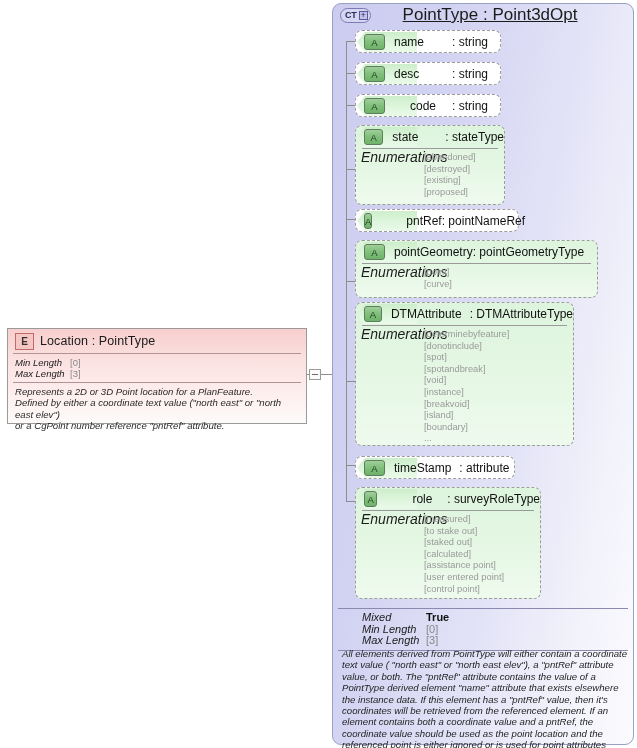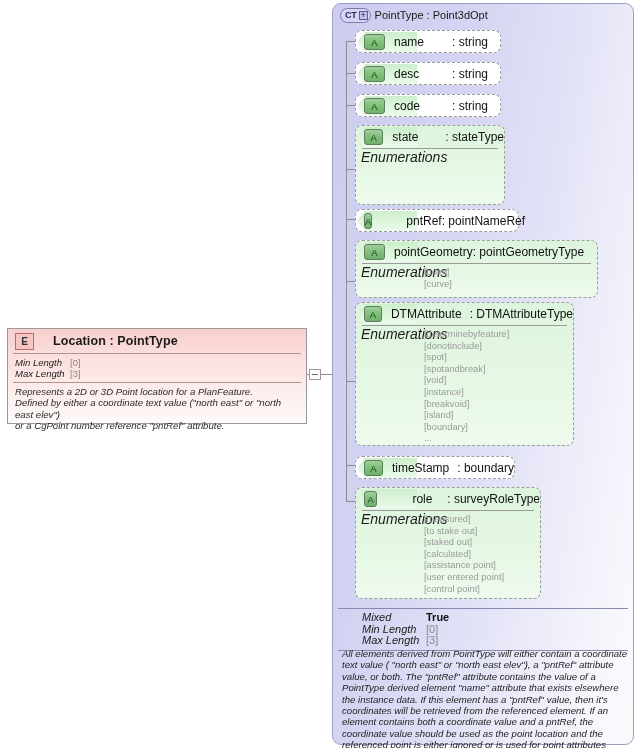--- a/index.html
+++ b/index.html
@@ -15,21 +15,21 @@
     position:absolute;left:7px;top:328px;width:300px;height:96px;
     background:linear-gradient(to bottom,#f7cfce 0%,#fbe2e1 35%,#fdf1f0 75%,#fefafa 100%);
     border:1px solid #9a9a9a;box-sizing:border-box;
   }
   .loc-head{height:24px;display:flex;align-items:center;padding-left:7px;}
   .icon-e{
     width:19px;height:17px;border:1px solid #c06b6b;background:#f5c6c4;
     display:flex;align-items:center;justify-content:center;
     font-size:10px;font-weight:bold;color:#333;box-sizing:border-box;
   }
-  .loc-title{margin-left:19px;font-size:12.5px;color:#1b1b1b;letter-spacing:.1px;font-weight:bold;}
+  .loc-title{margin-left:6px;font-size:12.5px;color:#1b1b1b;letter-spacing:.1px;}
   .hr-thin{height:1px;background:#b09494;margin:0 5px;}
   .loc-facets{padding:3px 0 3px 7px;}
   .facet-row{display:flex;font-size:9.5px;line-height:11px;}
   .facet-key{font-style:italic;width:55px;color:#1b1b1b;}
   .facet-val{color:#8a8a8a;}
   .loc-doc{padding:3px 6px 0 7px;font-style:italic;font-size:9.6px;line-height:11.3px;color:#2a2a2a;}
 
   
   .conn-line{position:absolute;background:#8d8d8d;}
   .minusbox{
@@ -39,32 +39,32 @@
   .minusbox:after{
     content:"";position:absolute;left:2px;top:4px;width:6px;height:1px;background:#6a6a6a;
   }
 
   
   .ct-panel{
     position:absolute;left:332px;top:3px;width:302px;height:742px;
     border:1px solid #9a9fc4;border-radius:9px;box-sizing:border-box;
     background:linear-gradient(100deg,#ccccf0 0%,#d2d2f2 28%,#e2e2f7 58%,#f2f2fb 82%,#fbfbfe 100%);
   }
-  .ct-head{display:flex;align-items:center;height:22px;padding-left:7px;}
+  .ct-head{display:flex;align-items:center;height:22px;padding-left:7px;gap:16px;}
   .icon-ct{
     height:15px;padding:0 2px 0 4px;border:1px solid #7a7ab4;border-radius:8px;
     background:#d6d6f2;display:flex;align-items:center;gap:2px;box-sizing:border-box;
   }
   .icon-ct .t{font-size:9px;font-weight:bold;color:#2a2a5a;letter-spacing:-.2px;}
   .icon-ct .p{
     width:9px;height:9px;border:1px solid #5a5a9a;background:#c2c2ea;
     display:flex;align-items:center;justify-content:center;
     font-size:9px;line-height:7px;color:#2a2a5a;box-sizing:border-box;
   }
-  .ct-title{margin-left:4px;font-size:11px;color:#1b1b1b;}
+  .ct-title{margin-left:16px;font-size:17px;color:#1b1b1b;text-decoration:underline;}
 
   
   .spine{position:absolute;background:#8d8d8d;width:1px;}
   .stub{position:absolute;background:#8d8d8d;height:1px;width:9px;}
 
   
   .attr{
     position:absolute;box-sizing:border-box;
     border:1px dashed #9c9c9c;border-radius:7px;
     background:#ffffff;
@@ -174,34 +174,40 @@
       <div class="attr-head">
         <div class="icon-a">A</div>
         <div class="attr-name" style="width:58px;">desc</div>
         <div class="attr-type">: string</div>
       </div>
     </div>
 
     <div class="attr" style="left:22px;top:90px;width:146px;height:23px;">
       <div class="attr-head">
         <div class="icon-a">A</div>
-        <div class="attr-name" style="width:58px;">code</div>
+        <div class="attr-name" style="width:58px;text-align:center;">code</div>
         <div class="attr-type">: string</div>
       </div>
     </div>
 
     <div class="attr enum" style="left:22px;top:121px;width:150px;height:80px;">
       <div class="attr-head">
         <div class="icon-a">A</div>
         <div class="attr-name" style="width:58px;">state</div>
         <div class="attr-type">: stateType</div>
       </div>
       <div class="attr-sep"></div>
       <div class="enum-wrap">
         <div class="enum-label">Enumerations</div>
+        <div class="enum-list">
+          <div>[abandoned]</div>
+          <div>[destroyed]</div>
+          <div>[existing]</div>
+          <div>[proposed]</div>
+        </div>
       </div>
     </div>
 
     <div class="attr" style="left:22px;top:205px;width:164px;height:23px;">
       <div class="attr-head">
         <div class="icon-a">A</div>
         <div class="attr-name" style="width:58px;padding-left:25px;">pntRef</div>
         <div class="attr-type">: pointNameRef</div>
       </div>
     </div>
@@ -243,21 +249,21 @@
           <div>[boundary]</div>
           <div>...</div>
         </div>
       </div>
     </div>
 
     <div class="attr" style="left:22px;top:452px;width:160px;height:23px;">
       <div class="attr-head">
         <div class="icon-a">A</div>
         <div class="attr-name">timeStamp</div>
-        <div class="attr-type" style="margin-left:8px;">: boundary</div>
+        <div class="attr-type" style="margin-left:8px;">: attribute</div>
       </div>
     </div>
 
     <div class="attr enum" style="left:22px;top:483px;width:186px;height:112px;">
       <div class="attr-head">
         <div class="icon-a">A</div>
         <div class="attr-name" style="width:58px;margin-left:35px;">role</div>
         <div class="attr-type">: surveyRoleType</div>
       </div>
       <div class="attr-sep"></div>

